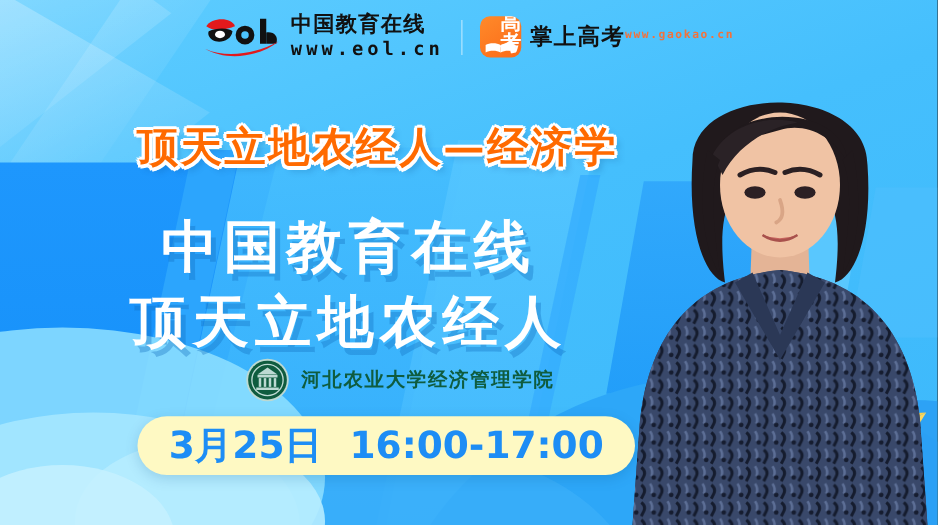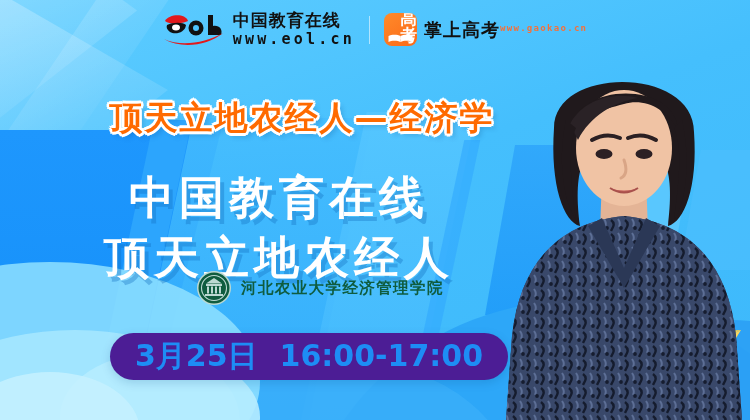--- a/index.html
+++ b/index.html
@@ -191,35 +191,35 @@
     letter-spacing: 5px;
     font-family: "DejaVu Sans", "Liberation Sans", sans-serif;
     text-shadow: 4px 5px 0 rgba(16,110,190,.35);
     z-index: 7;
     white-space: nowrap;
   }
   .headline.l1 { top: 168px; }
   .headline.l2 { top: 228px; }
 
   .school {
-    position: absolute; left: 196px; top: 270px;
+    position: absolute; left: 196px; top: 286px;
     display: flex; align-items: center; gap: 9px;
     z-index: 7;
   }
   .school-seal { width: 36px; height: 36px; }
   .school-name {
     font-size: 15.5px; color: #0f5c3f; font-weight: bold;
     letter-spacing: 1.4px;
     font-family: "DejaVu Serif", "Liberation Serif", serif;
   }
 
   .datetime-pill {
     position: absolute; left: 110px; top: 333px;
     width: 398px; height: 47px;
-    background: #4c1d95;
+    background: #fef9c3;
     border-radius: 24px;
     display: flex; align-items: center; justify-content: center;
     box-shadow: 0 3px 10px rgba(0,70,130,.18);
     z-index: 7;
   }
   .dt-text {
     display: flex; align-items: baseline; gap: 22px;
     color: #1d8df5; font-weight: bold;
     font-family: "DejaVu Sans", "Liberation Sans", sans-serif;
   }

